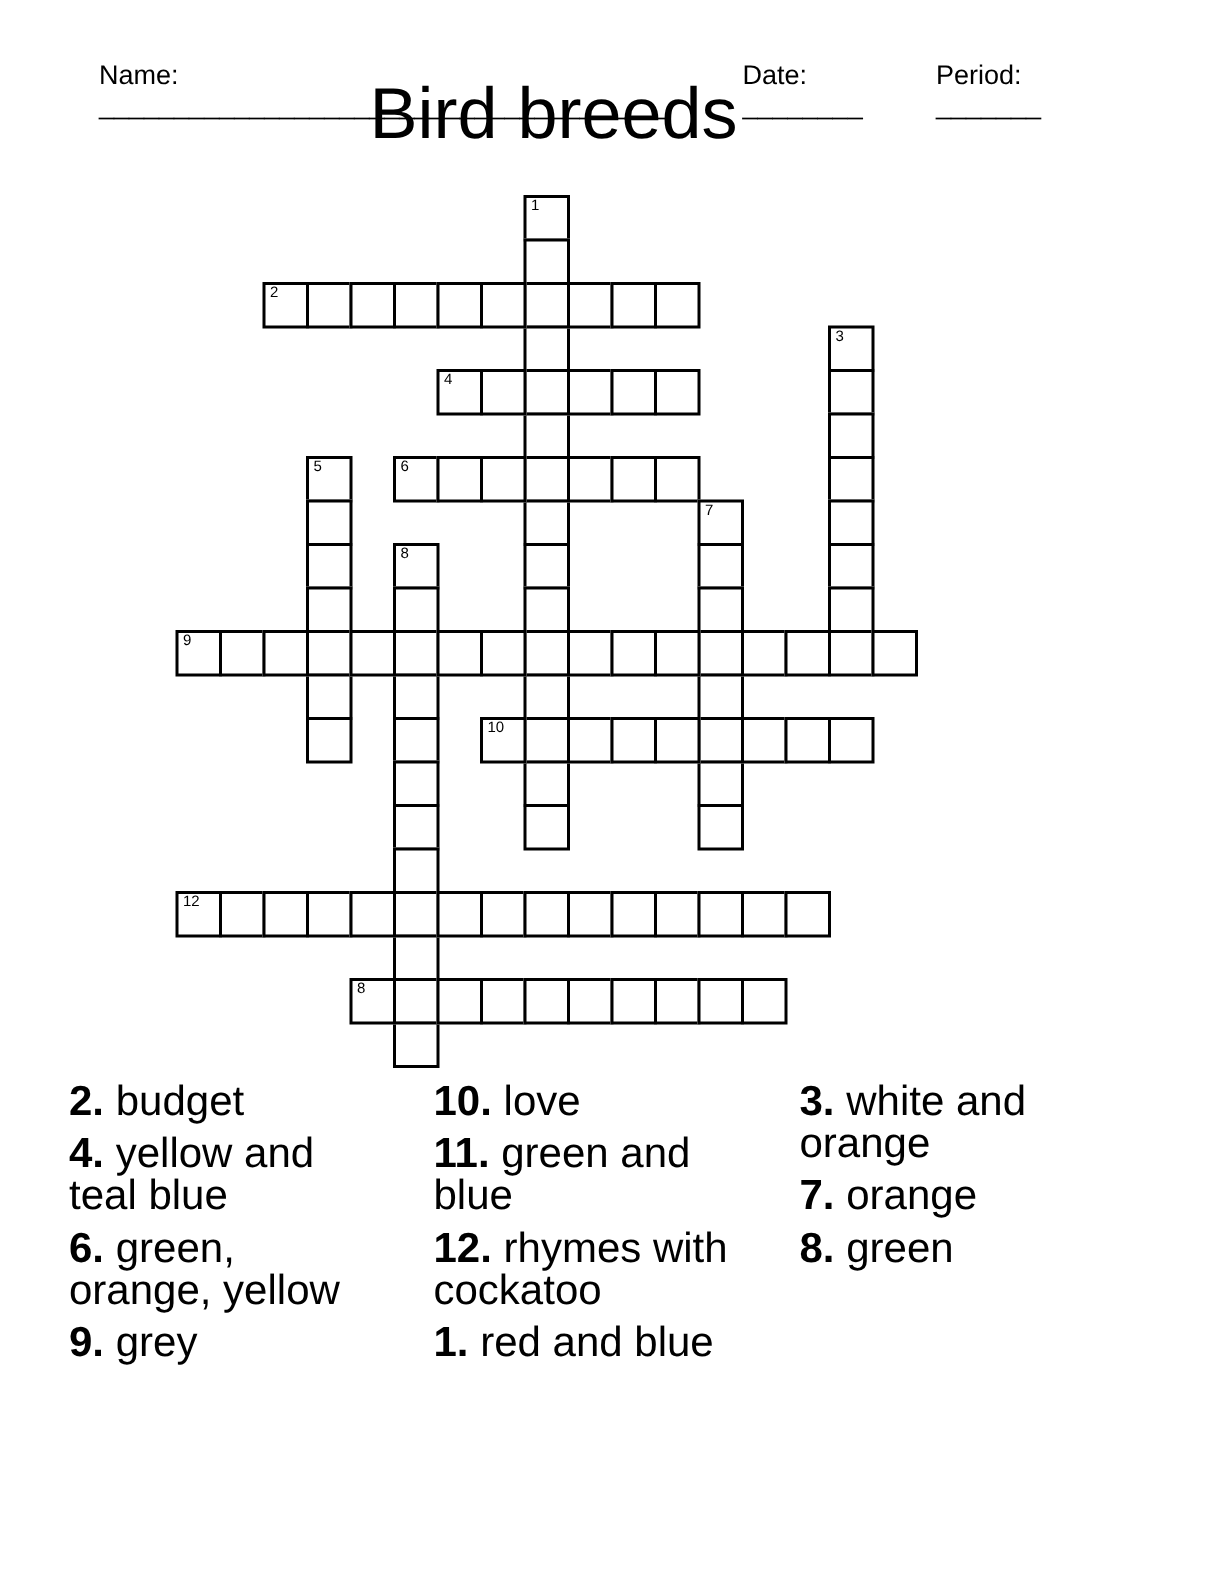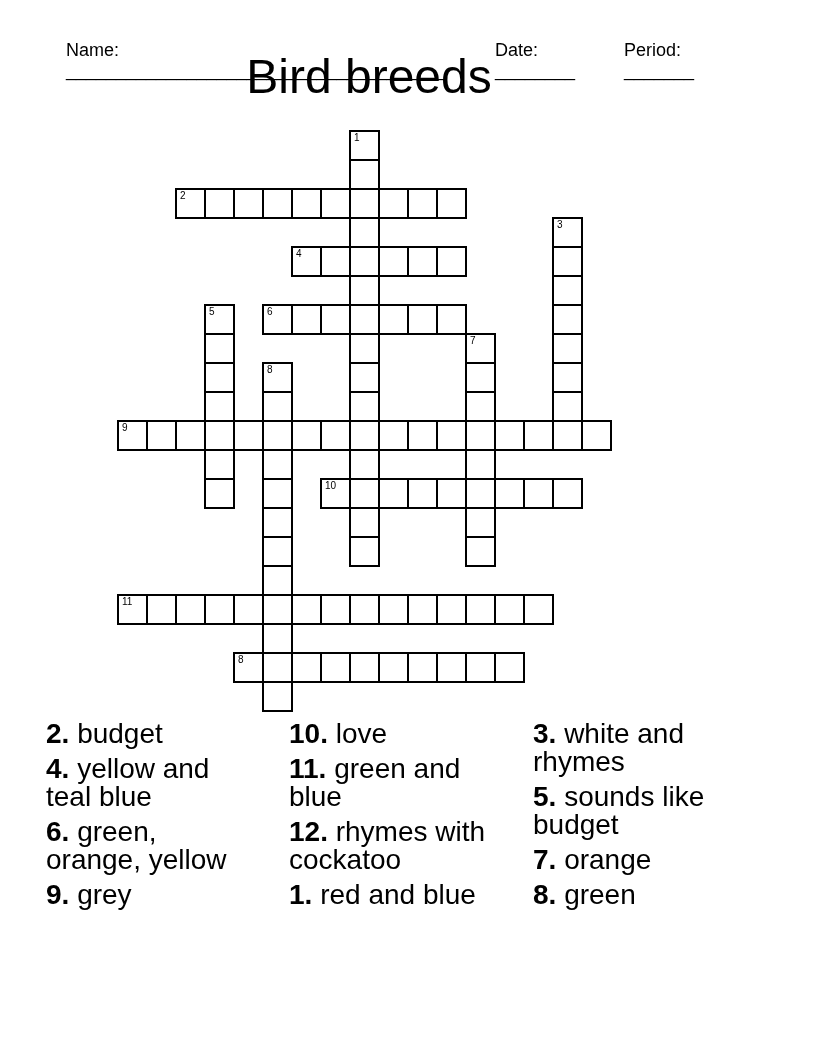--- a/index.html
+++ b/index.html
@@ -171,21 +171,21 @@
       <div class="cell" style="left: 203px; top: 348px;">
         <span class="cellnum">10</span>
       </div>
       <div class="cell" style="left: 261px; top: 348px;"></div>
       <div class="cell" style="left: 290px; top: 348px;"></div>
       <div class="cell" style="left: 319px; top: 348px;"></div>
       <div class="cell" style="left: 377px; top: 348px;"></div>
       <div class="cell" style="left: 406px; top: 348px;"></div>
       <div class="cell" style="left: 435px; top: 348px;"></div>
       <div class="cell" style="left: 0px; top: 464px;">
-        <span class="cellnum">11</span>
+        <span class="cellnum">12</span>
       </div>
       <div class="cell" style="left: 29px; top: 464px;"></div>
       <div class="cell" style="left: 58px; top: 464px;"></div>
       <div class="cell" style="left: 87px; top: 464px;"></div>
       <div class="cell" style="left: 116px; top: 464px;"></div>
       <div class="cell" style="left: 174px; top: 464px;"></div>
       <div class="cell" style="left: 203px; top: 464px;"></div>
       <div class="cell" style="left: 232px; top: 464px;"></div>
       <div class="cell" style="left: 261px; top: 464px;"></div>
       <div class="cell" style="left: 290px; top: 464px;"></div>
@@ -218,21 +218,19 @@
     <div class="clue-col col2">
         <p class="clue"><b class="num">10.</b><span class="txt"> love</span></p>
         <p class="clue"><b class="num">11.</b><span class="txt"> green and
 blue</span></p>
         <p class="clue"><b class="num">12.</b><span class="txt"> rhymes with
 cockatoo</span></p>
         <p class="clue"><b class="num">1.</b><span class="txt"> red and blue</span></p>
       </div>
     <div class="clue-col col3">
         <p class="clue"><b class="num">3.</b><span class="txt"> white and
-rhymes</span></p>
-        <p class="clue"><b class="num">5.</b><span class="txt"> sounds like
-budget</span></p>
+orange</span></p>
         <p class="clue"><b class="num">7.</b><span class="txt"> orange</span></p>
         <p class="clue"><b class="num">8.</b><span class="txt"> green</span></p>
       </div>
   </div>
 
 </div>
 
 </body></html>

